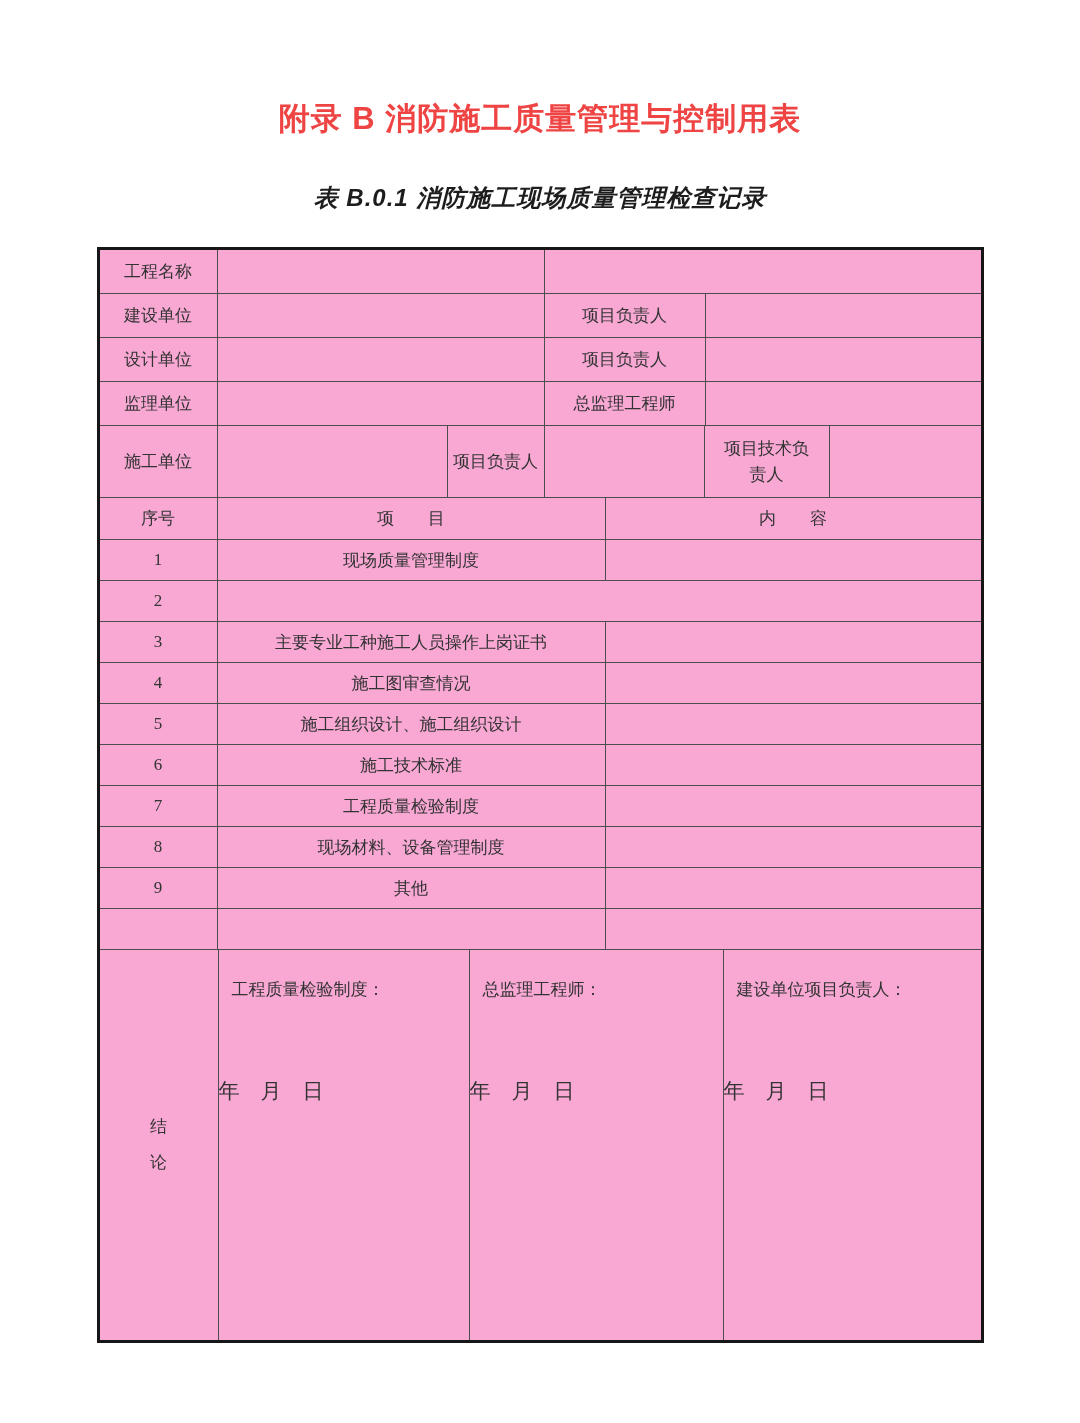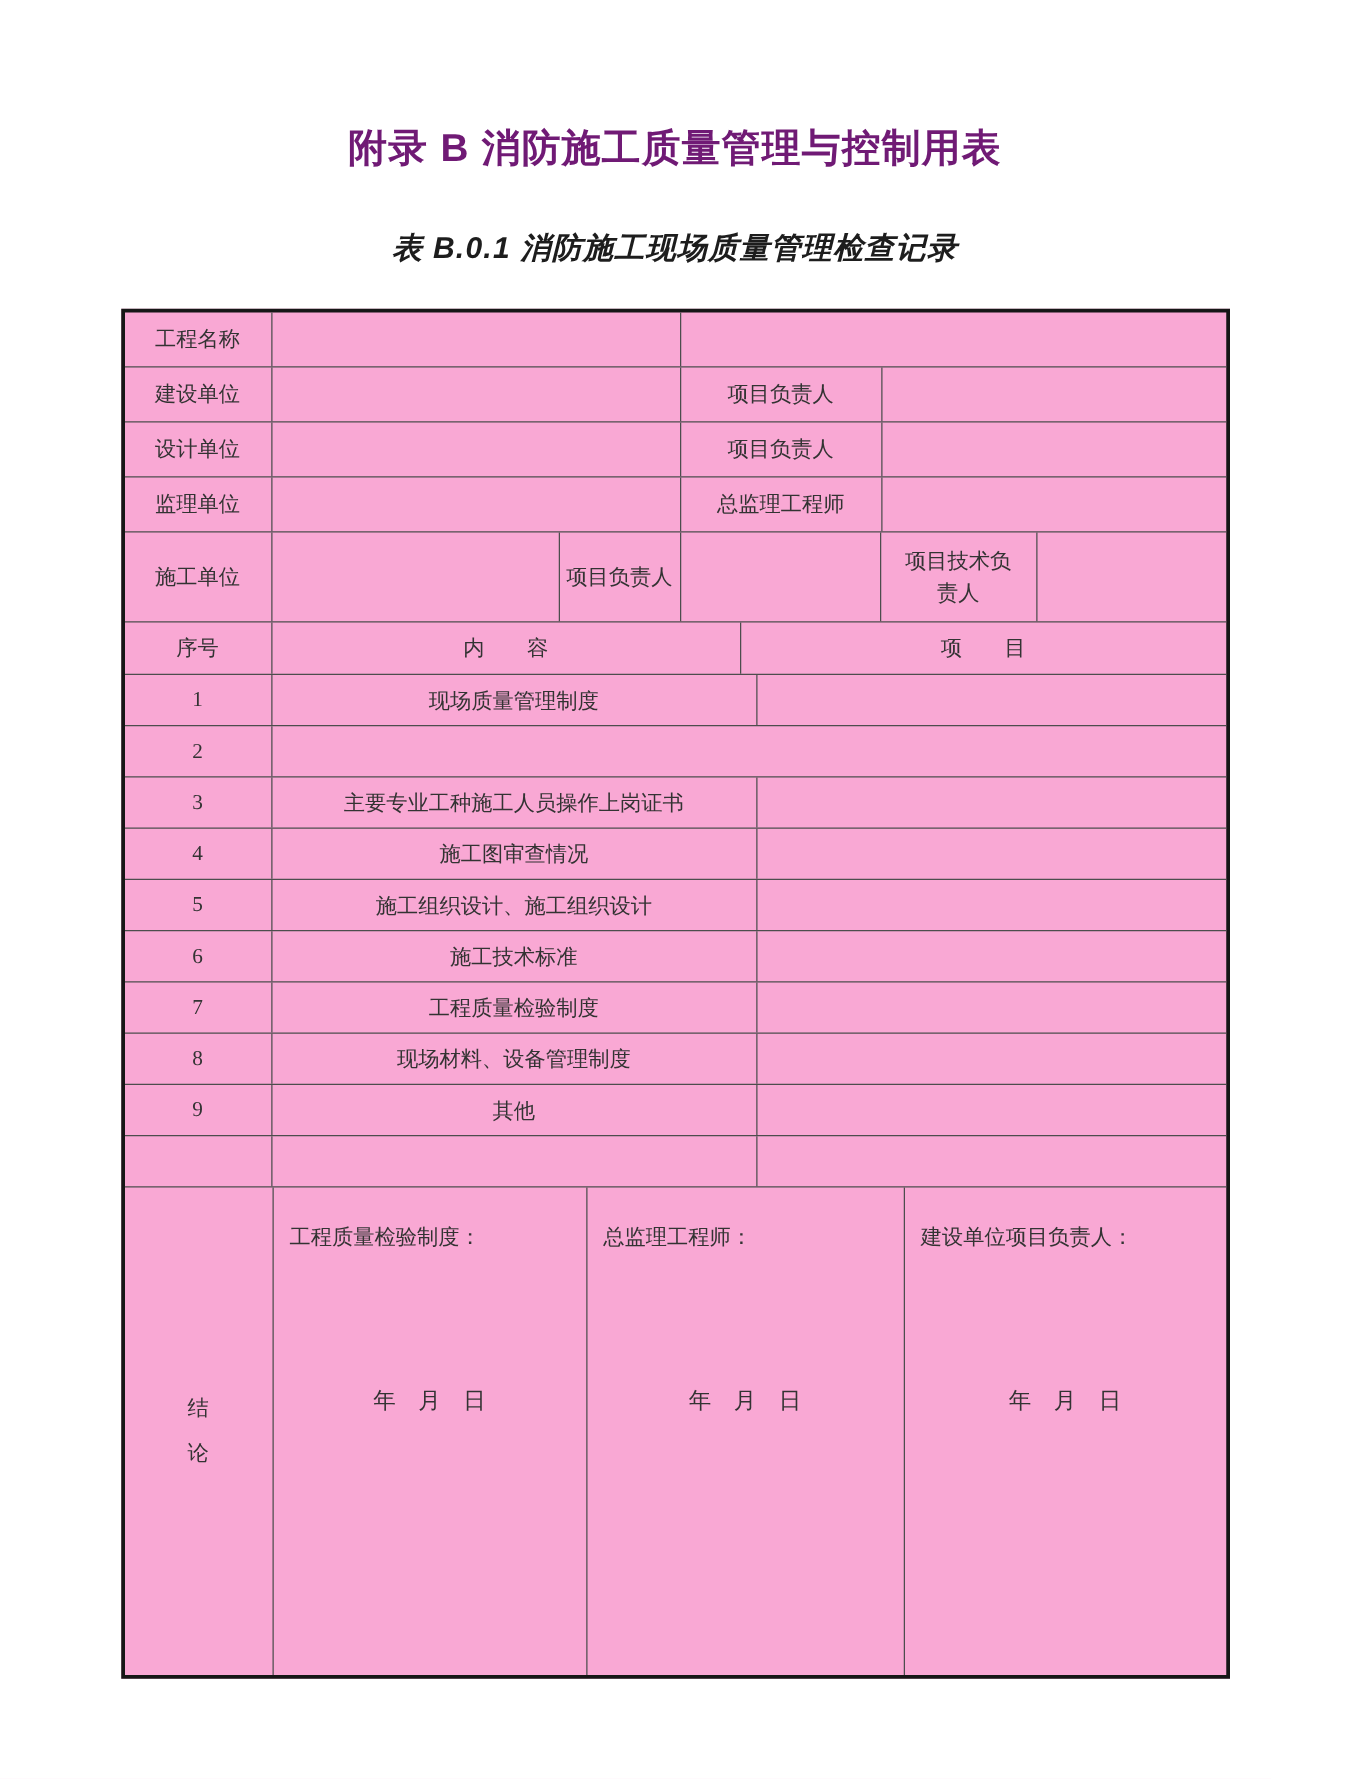--- a/index.html
+++ b/index.html
@@ -15,21 +15,21 @@
     position: relative;
   }
   .page {
     padding-top: 98px;
   }
   .page-title {
     text-align: center;
     font-family: "Liberation Sans", "DejaVu Sans", sans-serif;
     font-weight: bold;
     font-size: 31px;
-    color: #701a75;
+    color: #ef4444;
     letter-spacing: 1px;
   }
   .table-title {
     text-align: center;
     font-family: "Liberation Sans", "DejaVu Sans", sans-serif;
     font-weight: bold;
     font-size: 24px;
     color: #1d1d1d;
     margin-top: 42px;
     letter-spacing: 1px;
@@ -102,23 +102,23 @@
     align-items: stretch;
     justify-content: flex-start;
     text-align: left;
   }
   .sig-title {
     margin: 28px 0 0 13px;
     font-size: 17px;
     text-align: left;
   }
   .sig-date {
-    margin-top: 107px;
-    text-align: center;
-    font-size: 18px;
+    margin-top: 76px;
+    text-align: left;
+    font-size: 21px;
   }
 </style>
 </head>
 <body>
 
 <div class="page">
 
   <div class="page-title">附录 B 消防施工质量管理与控制用表</div>
   <div class="table-title">表 B.0.1 消防施工现场质量管理检查记录</div>
 
@@ -161,22 +161,22 @@
       <div class="cell wc-4"></div>
       <div class="cell wc-5">
         <span>项目技术负</span>
         <span>责人</span>
       </div>
       <div class="cell grow"></div>
     </div>
 
     <div class="t-row h-head">
       <div class="cell wi-1">序号</div>
+      <div class="cell wi-2">项　　目</div>
       <div class="cell grow">内　　容</div>
-      <div class="cell wi-2">项　　目</div>
     </div>
 
     <div class="t-row h-item">
       <div class="cell wi-1">1</div>
       <div class="cell wi-2">现场质量管理制度</div>
       <div class="cell grow"></div>
     </div>
     <div class="t-row h-item">
       <div class="cell wi-1">2</div>
       <div class="cell grow"></div>

